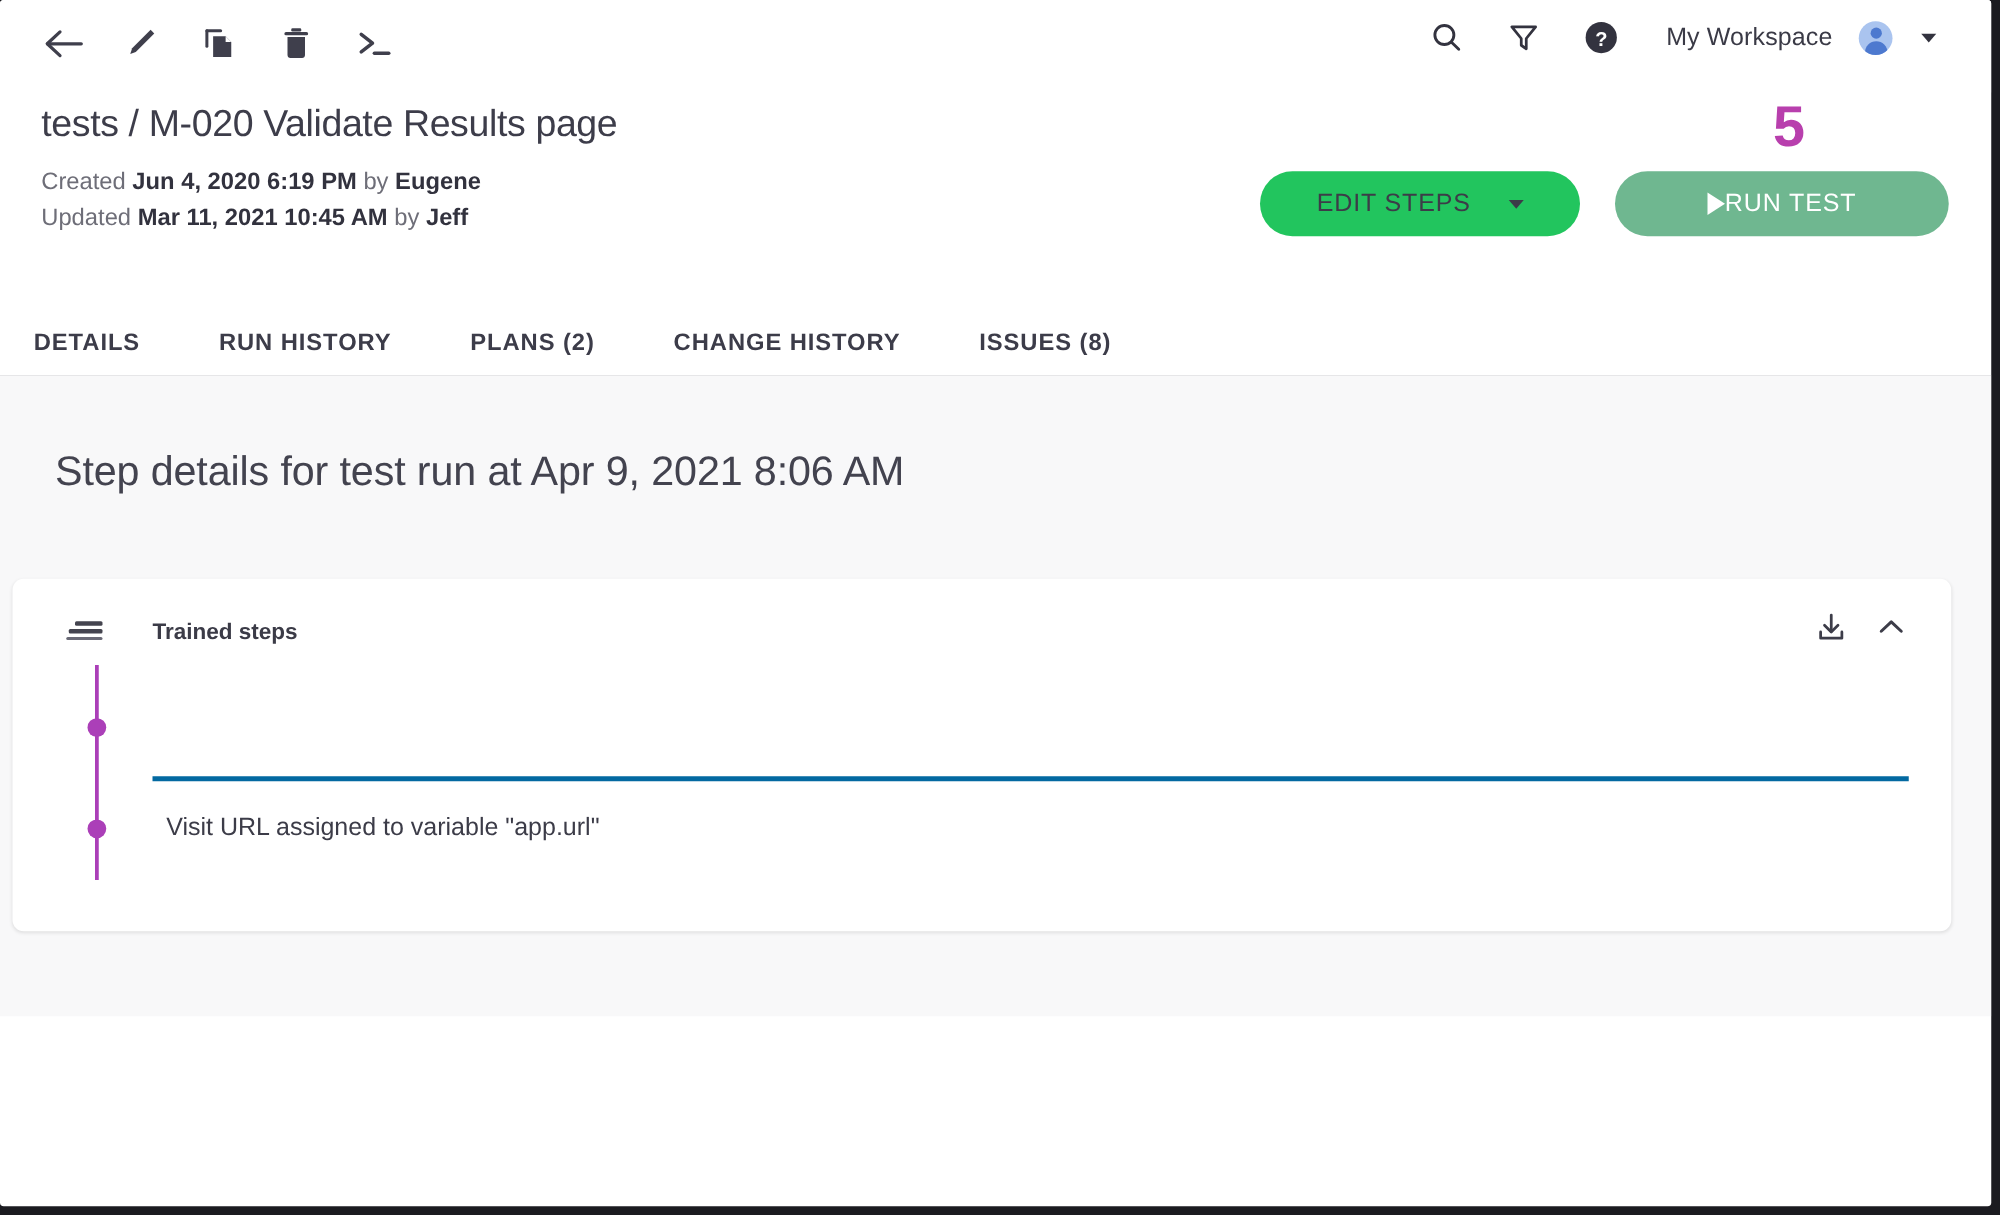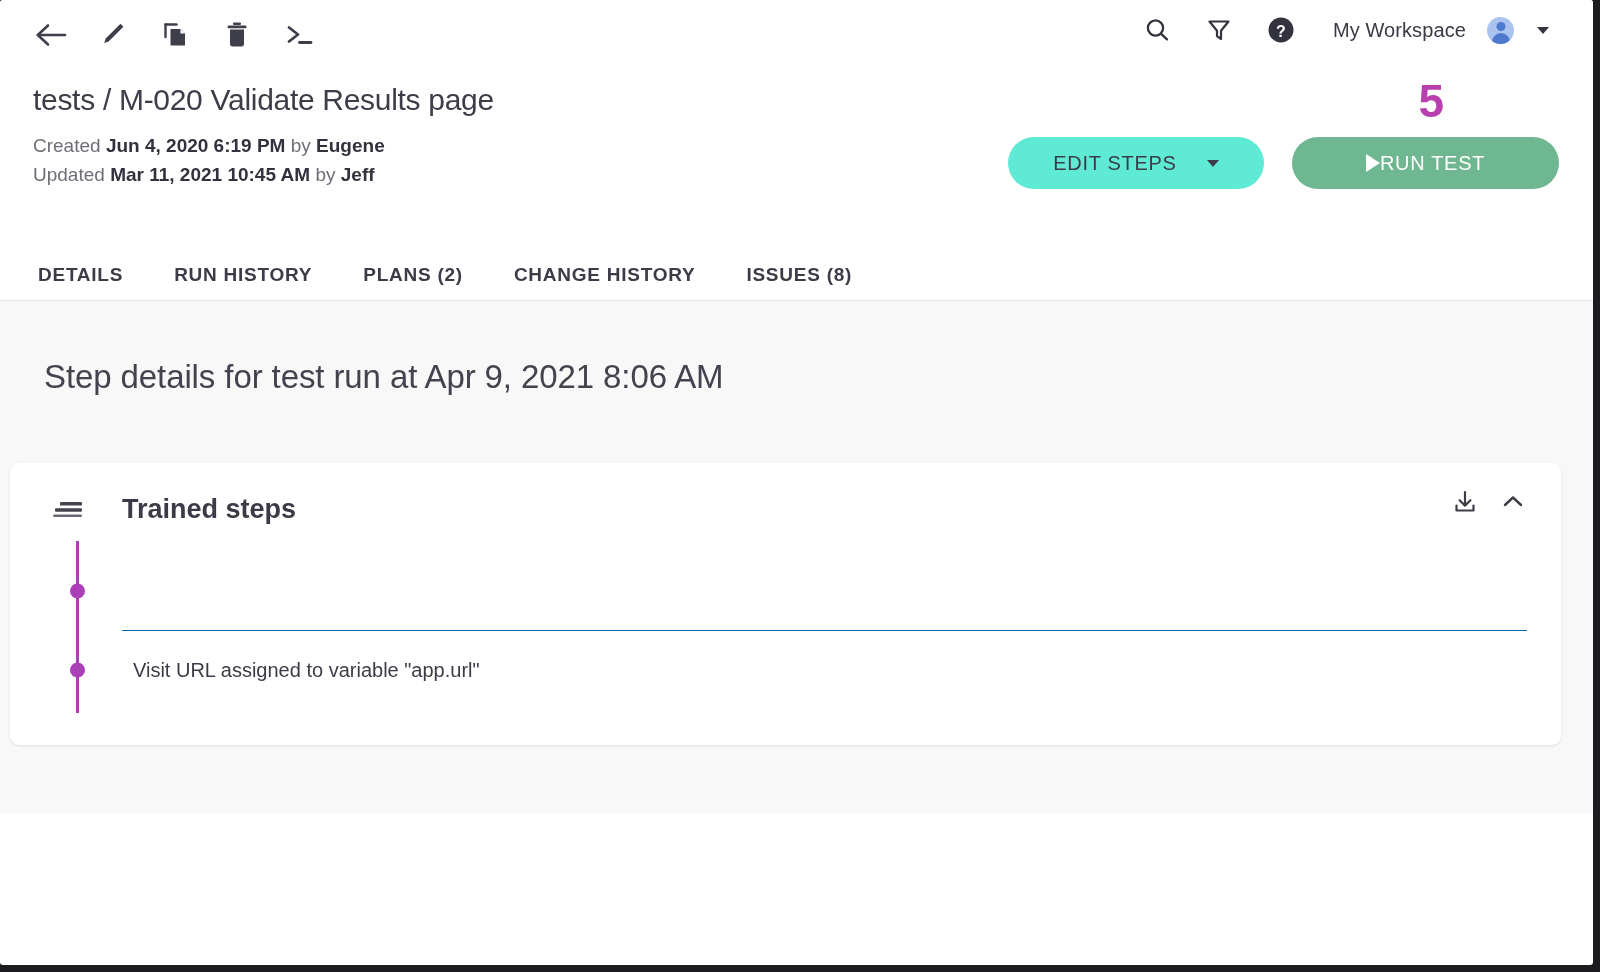--- a/index.html
+++ b/index.html
@@ -143,21 +143,21 @@
     border-radius: 26px;
     font-family: "Liberation Sans", sans-serif;
     font-size: 20px;
     letter-spacing: .7px;
     cursor: pointer;
     display: flex;
     align-items: center;
     justify-content: center;
   }
   .btn-secondary {
-    background: #5eead4;
+    background: #22c55e;
     color: #3c3c48;
     width: 256px;
     height: 52px;
     gap: 28px;
   }
   .btn-secondary .caret-down {
     border-top-color: #3c3c48;
     border-left-width: 6px;
     border-right-width: 6px;
     border-top-width: 7px;
@@ -199,22 +199,22 @@
   }
   .toggle-label {
     font-size: 22px;
     color: #3b3b47;
   }
 
   
   .tabs {
     display: flex;
     align-items: flex-end;
-    gap: 0;
-    padding: 0 38px;
+    gap: 12px;
+    padding: 0 27px;
     margin-top: 60px;
     height: 52px;
     border-bottom: 1px solid #e6e6e8;
   }
   .tab {
     font-size: 19px;
     font-weight: bold;
     letter-spacing: .75px;
     color: #3c3c49;
     cursor: pointer;
@@ -256,21 +256,21 @@
     position: relative;
   }
   .card-header-icon {
     width: 48px;
     margin-left: 42px;
     display: flex;
     align-items: center;
     color: #44444f;
   }
   .card-title {
-    font-size: 27px;
+    font-size: 18px;
     font-weight: bold;
     color: #3b3b47;
     margin-left: 22px;
   }
   .card-header-actions {
     position: absolute;
     right: 35px;
     top: 26px;
     display: flex;
     align-items: center;
@@ -292,21 +292,21 @@
     width: 3px;
     background: #ab3fb8;
   }
   .step-row {
     position: relative;
     height: 79px;
     display: flex;
     align-items: center;
     margin: 0 34px 0 112px;
   }
-  .step-row + .step-row { border-top: 1px solid #0369a1; }
+  .step-row + .step-row { border-top: 4px solid #0369a1; }
   .step-dot {
     position: absolute;
     left: -52px;
     top: 50%;
     transform: translateY(-50%);
     width: 15px; height: 15px;
     border-radius: 50%;
     background: #ab3fb8;
   }
   .step-text {

